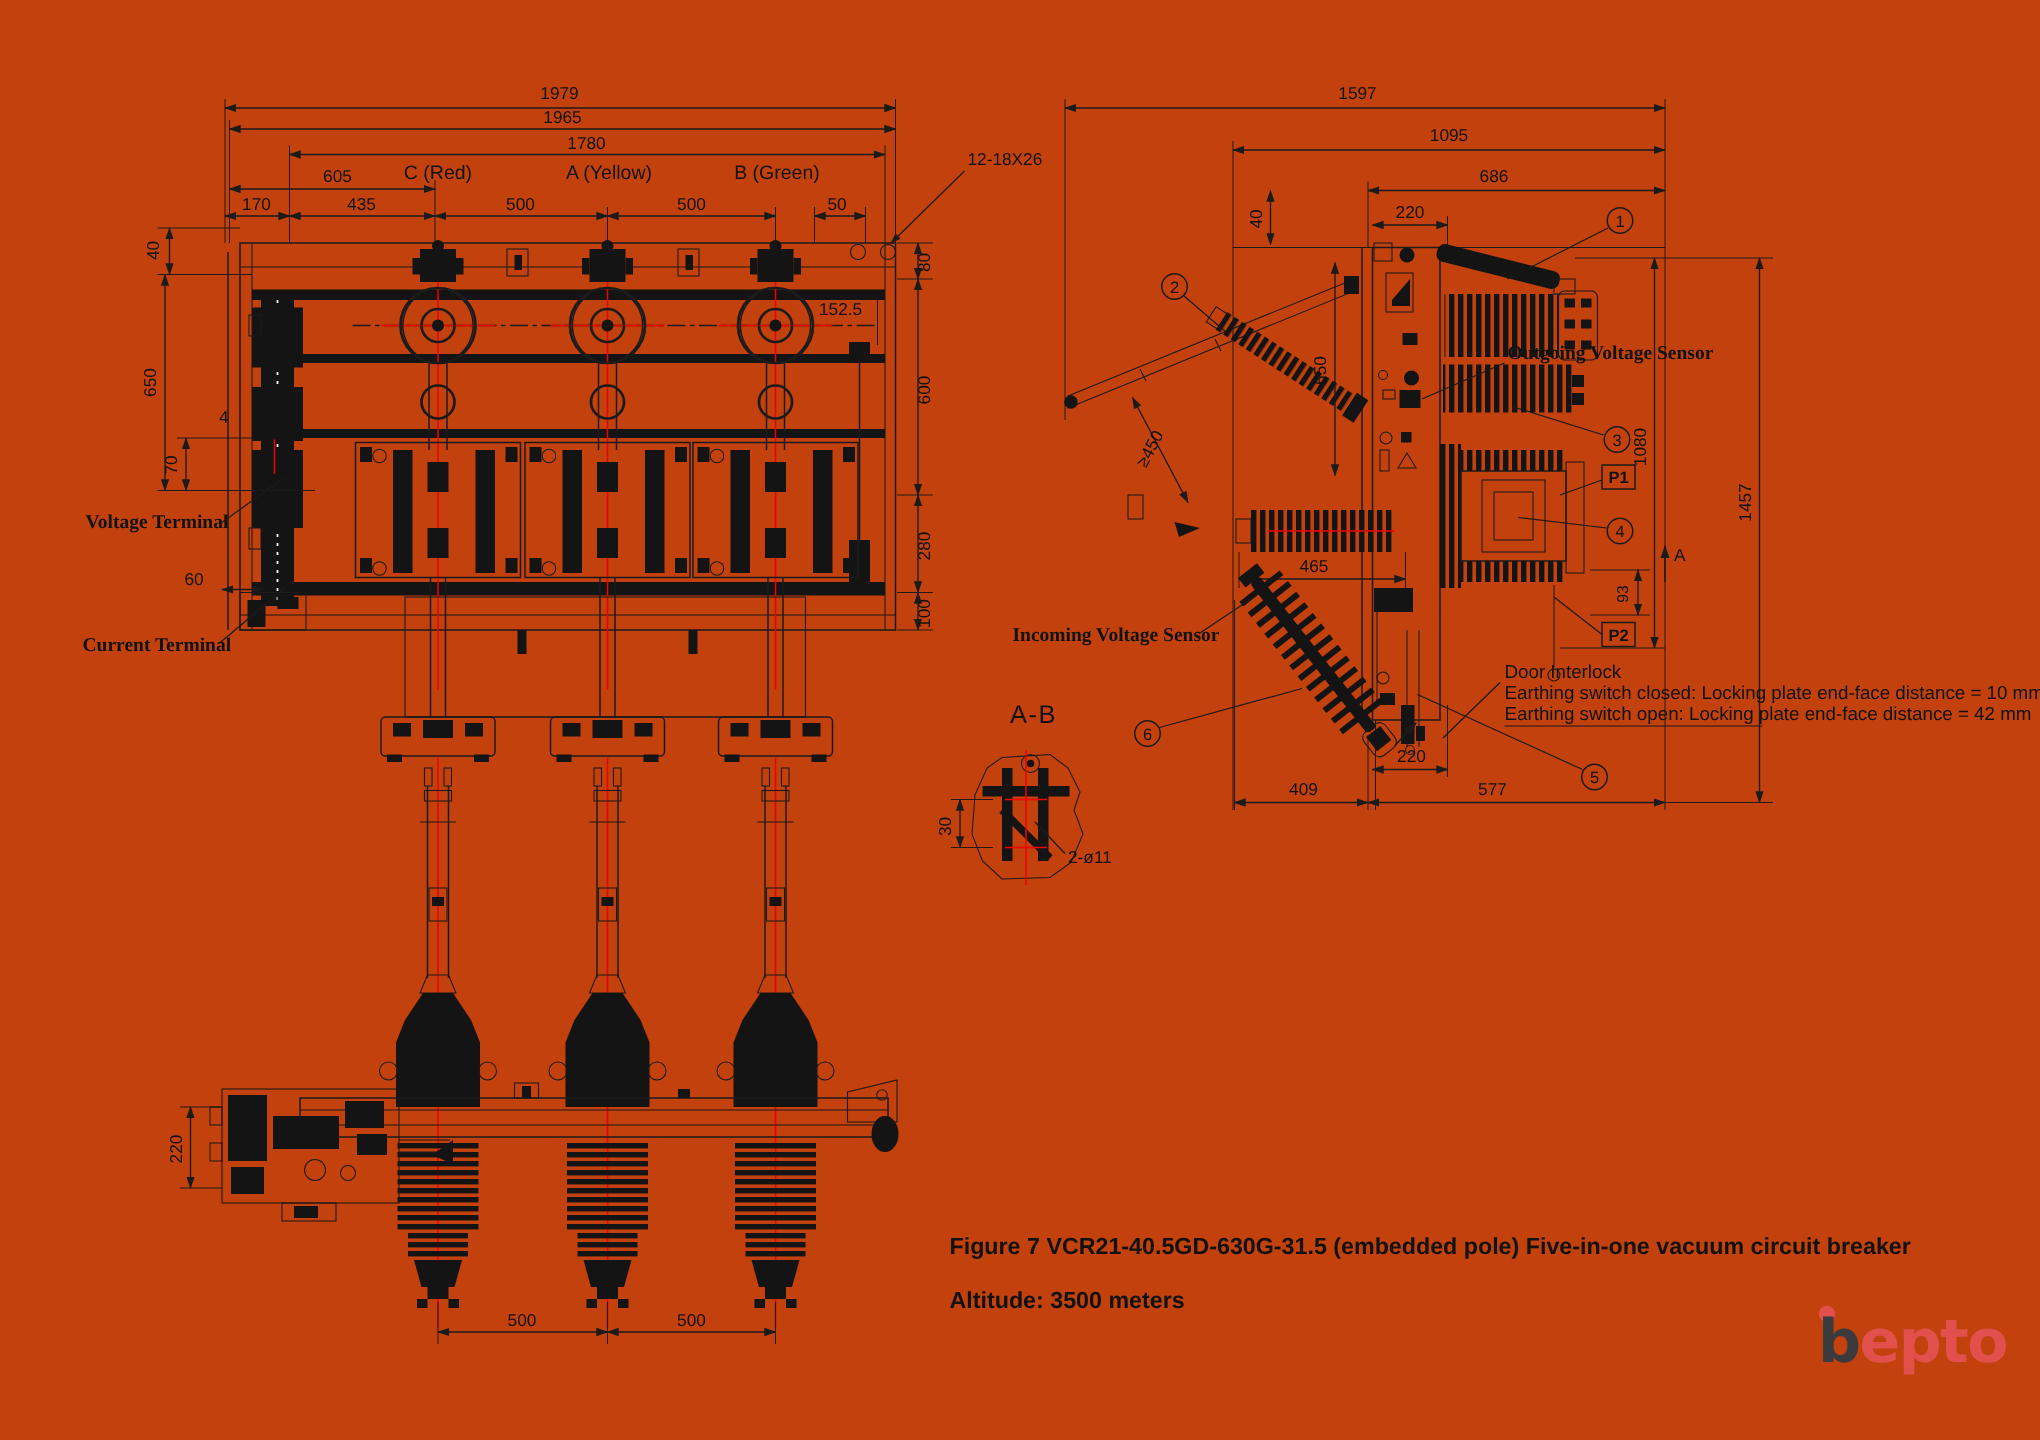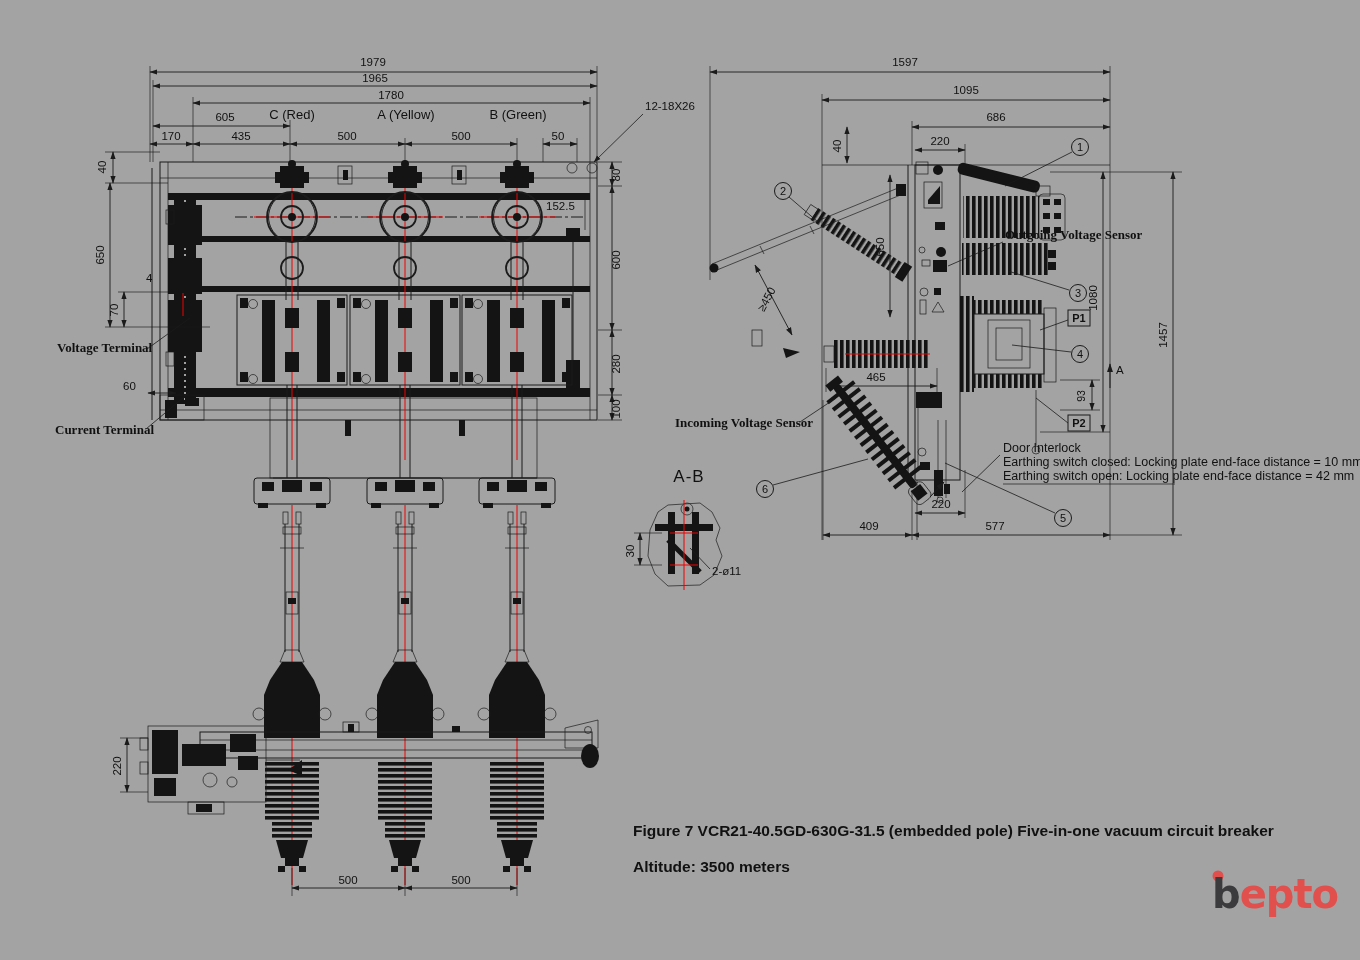--- a/index.html
+++ b/index.html
@@ -1,16 +1,16 @@
 <!DOCTYPE html>
 <html style="--red: #f00000; --logo_red: #e2504d; --logo_dark: #3b3b3d;"><head>
 <meta charset="utf-8">
 <style>
   html,body{margin:0;padding:0;background:#ffffff;}
-  .stage{position:relative;width:1360px;height:960px;background:#a3a3a3;overflow:hidden;
+  .stage{position:relative;width:1360px;height:960px;background:#c2410c;overflow:hidden;
          font-family:"Liberation Sans",sans-serif;}
   svg text{fill:#111;}
   .s  {stroke:#1b1b1b;fill:none;stroke-width:1;}
   .s7 {stroke:#1b1b1b;fill:none;stroke-width:.7;}
   .s2 {stroke:#1b1b1b;fill:none;stroke-width:1.8;}
   .f  {fill:#141414;stroke:none;}
   .dl {stroke:#1b1b1b;stroke-width:.9;fill:none;marker-start:url(#ma);marker-end:url(#ma);}
   .xl {stroke:#1b1b1b;stroke-width:.65;fill:none;}
   .ld {stroke:#1b1b1b;stroke-width:.8;fill:none;}
   .red{stroke:var(--red,#f00000);stroke-width:1;fill:none;}

